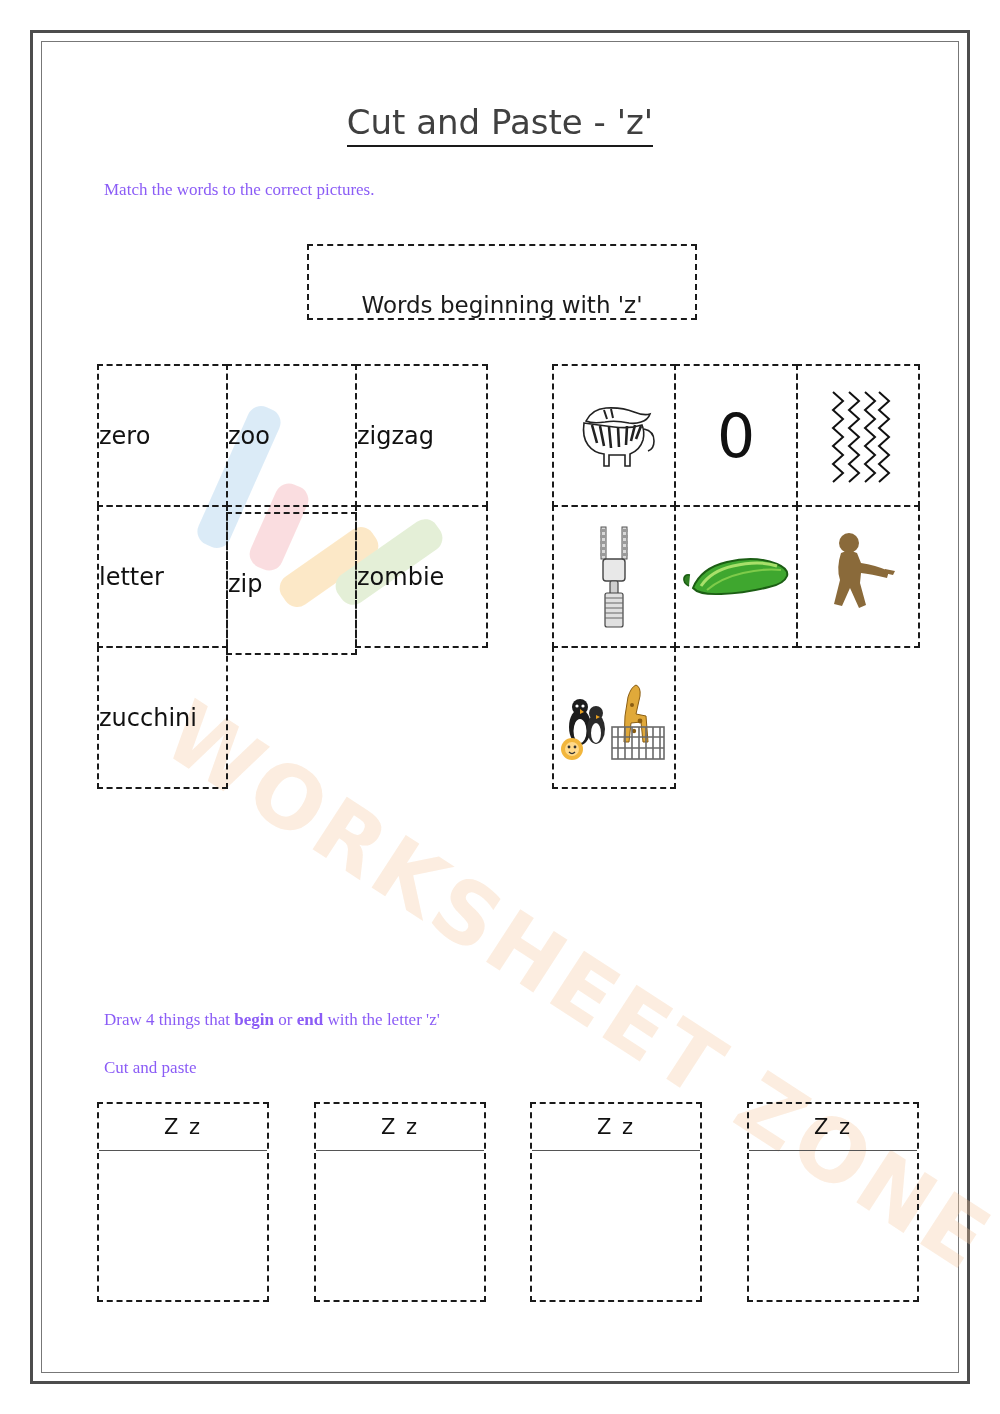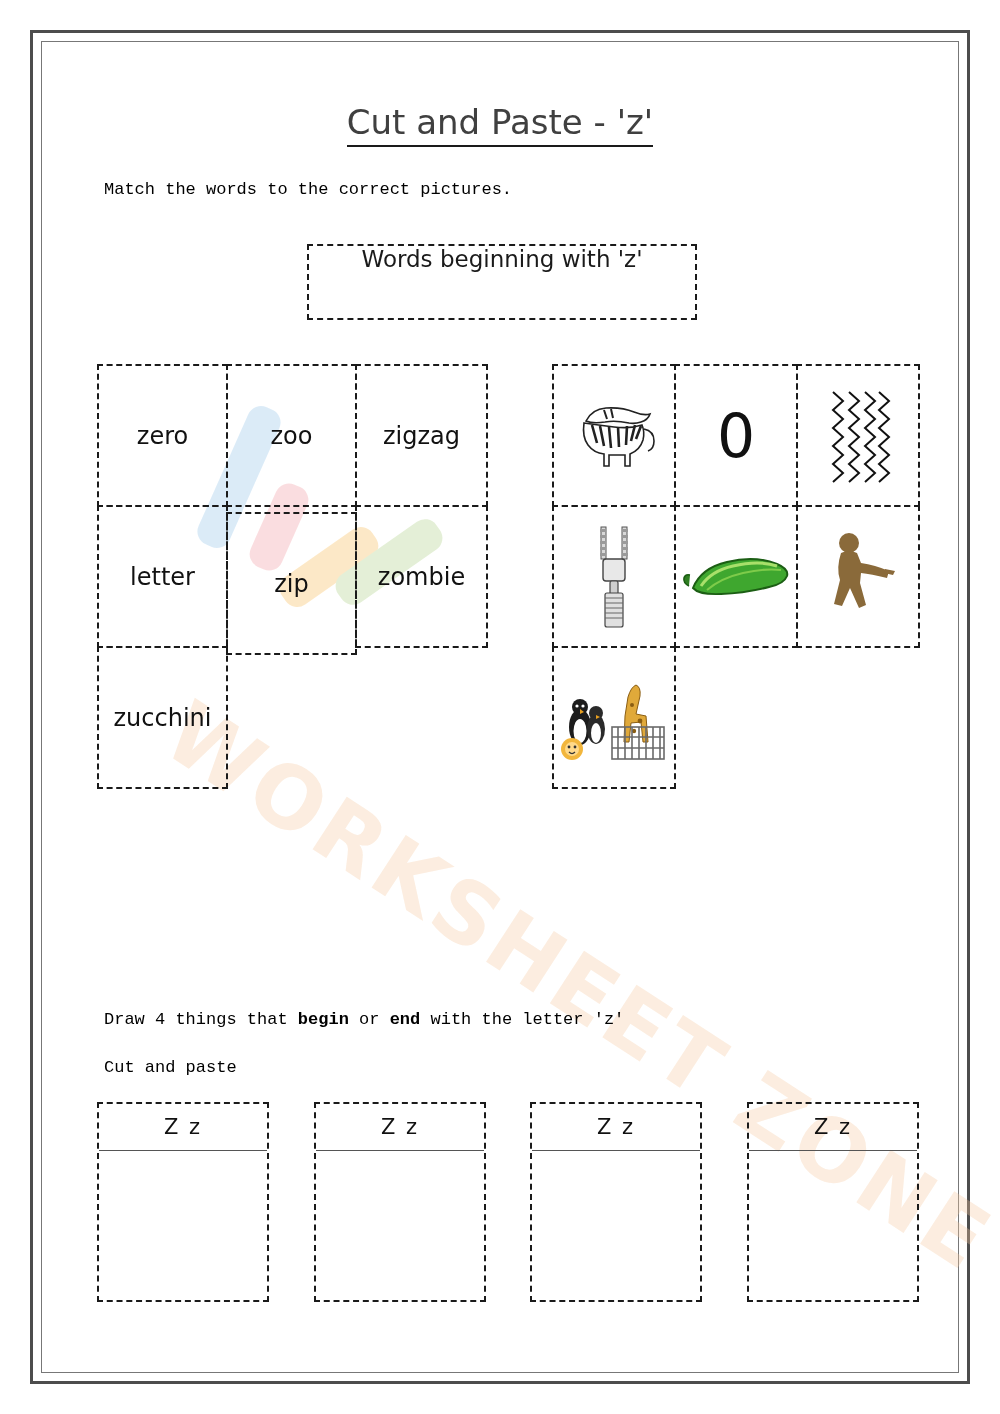--- a/index.html
+++ b/index.html
@@ -89,57 +89,56 @@
     font-size: 34px;
     color: #404040;
   }
   .title span {
     border-bottom: 2px solid #1a1a1a;
     padding-bottom: 3px;
   }
 
   .instruction {
     position: absolute;
-    font-family: Liberation Mono, monospace;
+    font-family: Liberation Serif, serif;
     font-size: 17px;
-    color: #000000;
+    color: #8b5cf6;
   }
   #instr-match { left: 62px; top: 138px; }
   #instr-draw  { left: 62px; top: 968px; }
   #instr-cut   { left: 62px; top: 1016px; }
 
   .heading-box {
     position: absolute;
     left: 265px;
     top: 202px;
     width: 390px;
     height: 76px;
     border: 2px dashed #1a1a1a;
     box-sizing: border-box;
     display: flex;
-    align-items: flex-start;
+    align-items: flex-end;
     justify-content: center;
     font-size: 23px;
     color: #1a1a1a;
     background: transparent;
   }
 
   
   .word-grid {
     position: absolute;
     left: 55px;
     top: 322px;
   }
   .cell {
     position: absolute;
     box-sizing: border-box;
     border: 2px dashed #1a1a1a;
     display: flex;
     align-items: center;
-    justify-content: center;
     font-size: 24px;
     color: #111111;
     background: transparent;
   }
   .word-cell { width: 131px; height: 143px; }
   .word-cell.w1 { left: 0px;   top: 0px; }
   .word-cell.w2 { left: 129px; top: 0px; }
   .word-cell.w3 { left: 258px; top: 0px; width: 133px; }
   .word-cell.w4 { left: 0px;   top: 141px; }
   .word-cell.w5 { left: 129px; top: 148px; }

